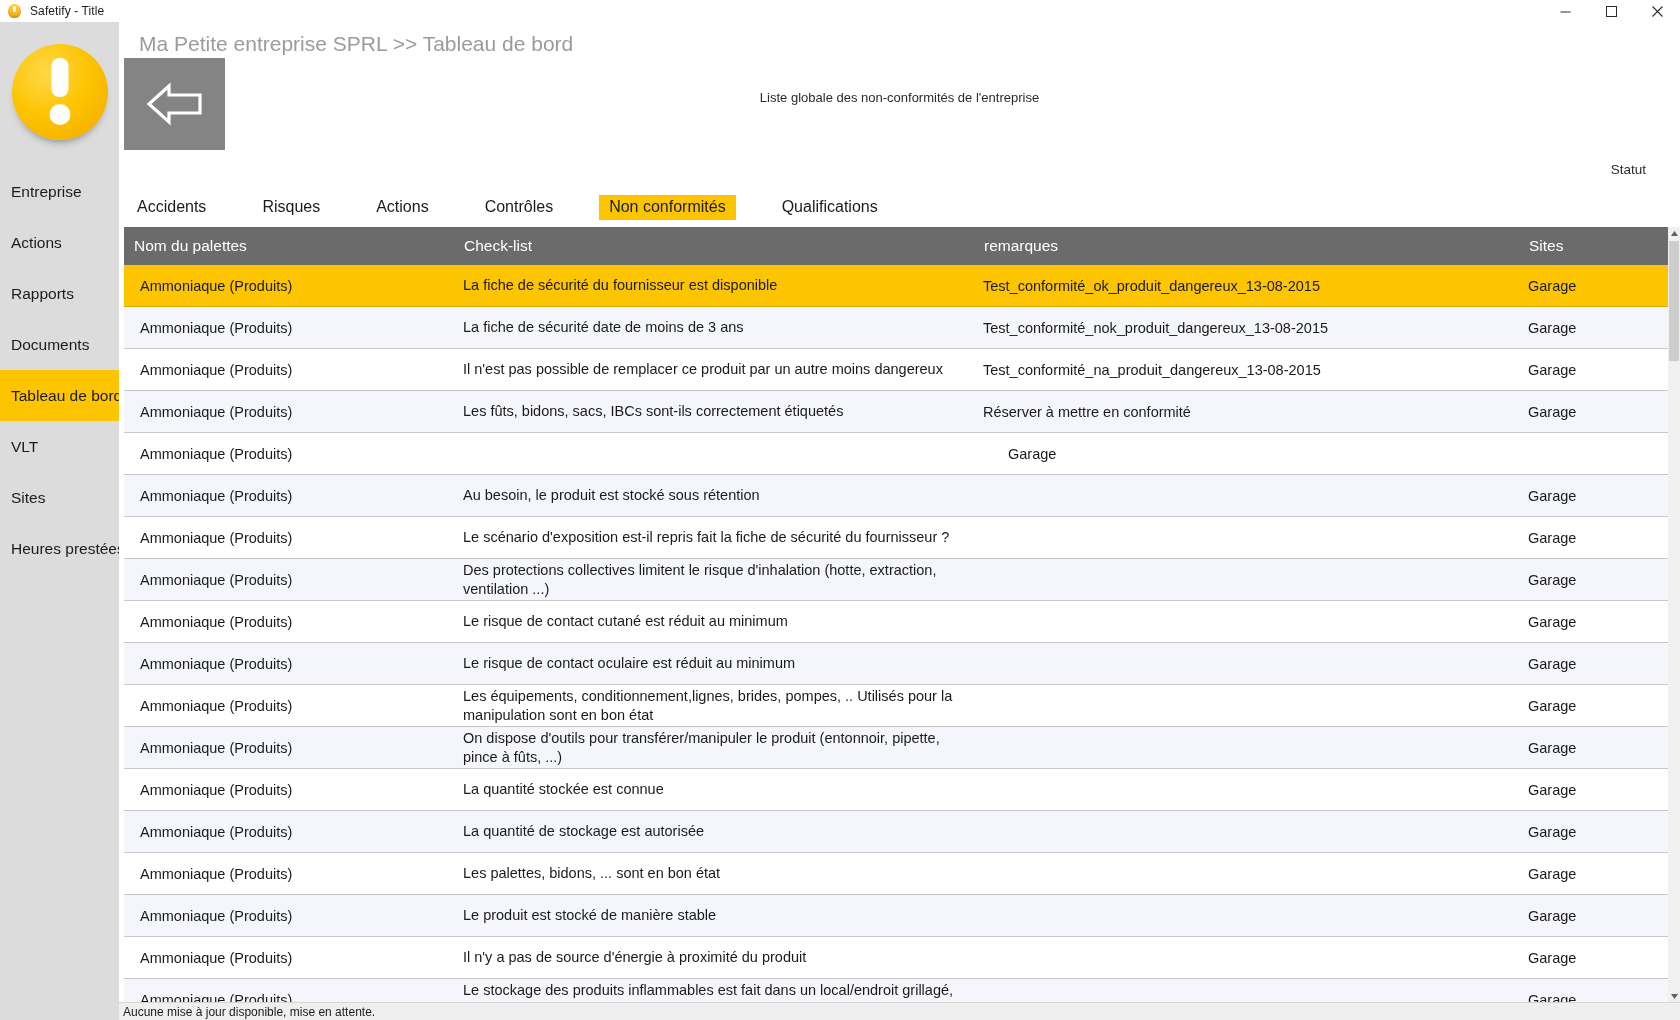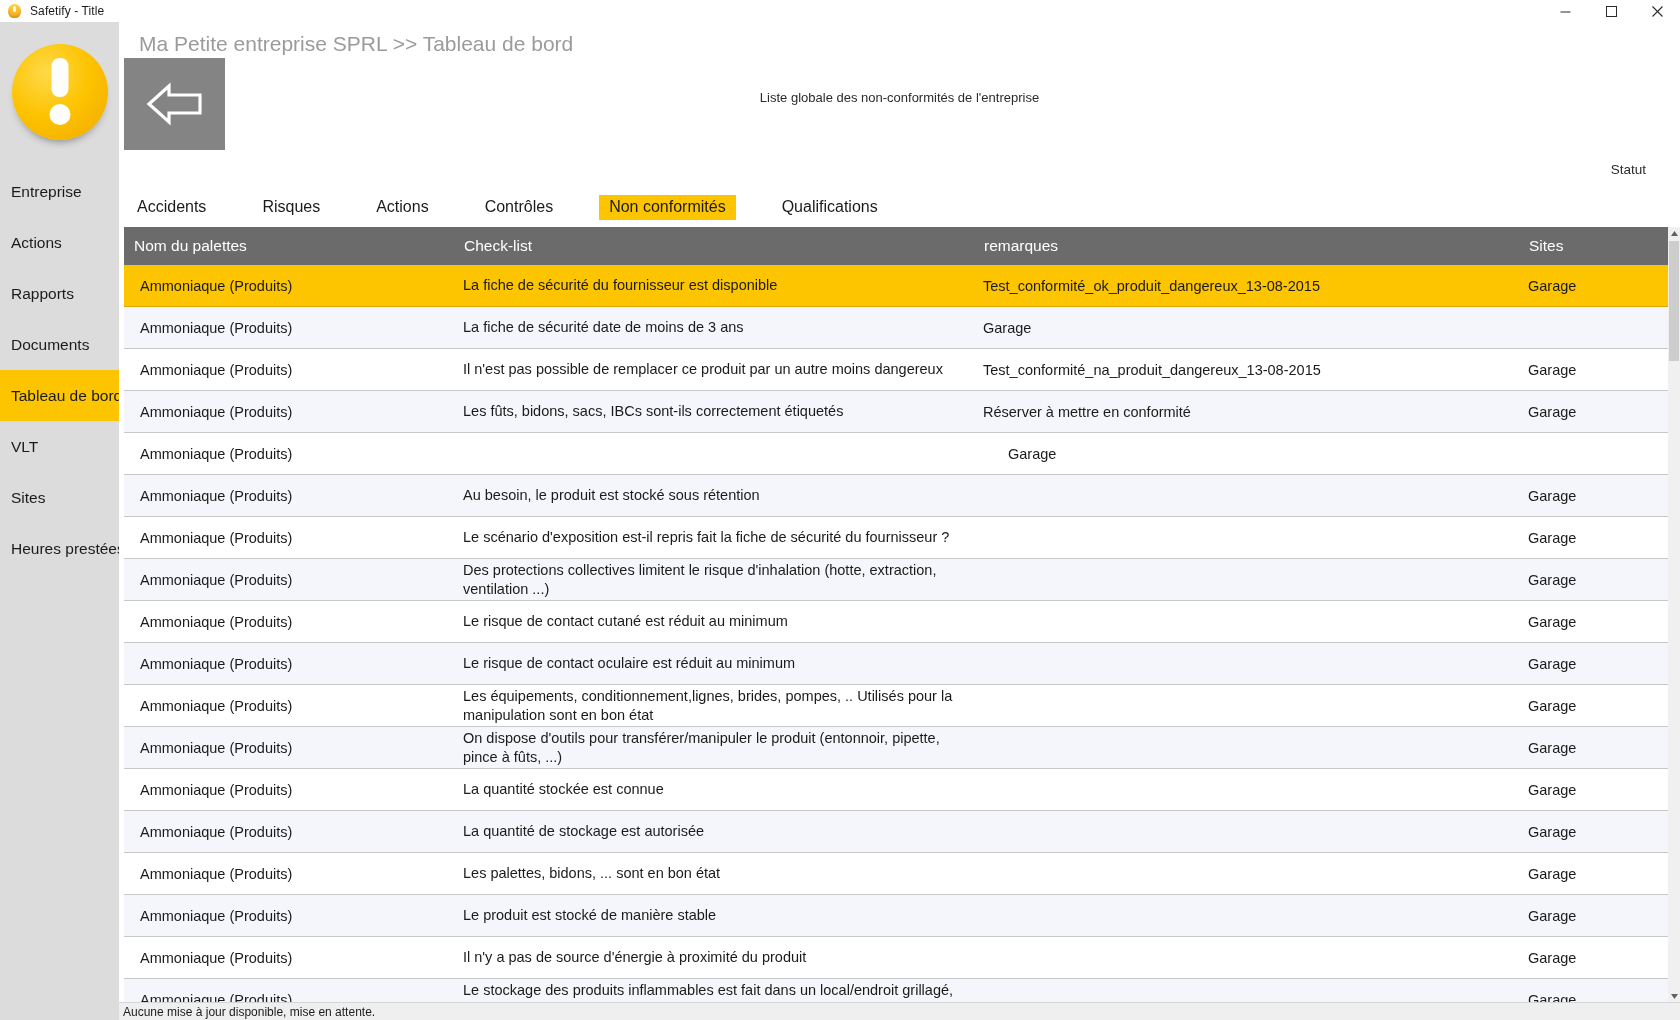--- a/index.html
+++ b/index.html
@@ -410,20 +410,21 @@
       <div class="tbody" id="table-body">
           <div class="row selected">
             <div class="c-name">Ammoniaque (Produits)</div>
             <div class="c-check">La fiche de sécurité du fournisseur est disponible</div>
             <div class="c-rem">Test_conformité_ok_produit_dangereux_13-08-2015</div>
             <div class="c-site">Garage</div>
           </div>
           <div class="row alt">
             <div class="c-name">Ammoniaque (Produits)</div>
             <div class="c-check">La fiche de sécurité date de moins de 3 ans</div>
+            <div class="c-rem">Test_conformité_nok_produit_dangereux_13-08-2015</div>
             <div class="c-site">Garage</div>
           </div>
           <div class="row">
             <div class="c-name">Ammoniaque (Produits)</div>
             <div class="c-check">Il n'est pas possible de remplacer ce produit par un autre moins dangereux</div>
             <div class="c-rem">Test_conformité_na_produit_dangereux_13-08-2015</div>
             <div class="c-site">Garage</div>
           </div>
           <div class="row alt">
             <div class="c-name">Ammoniaque (Produits)</div>

